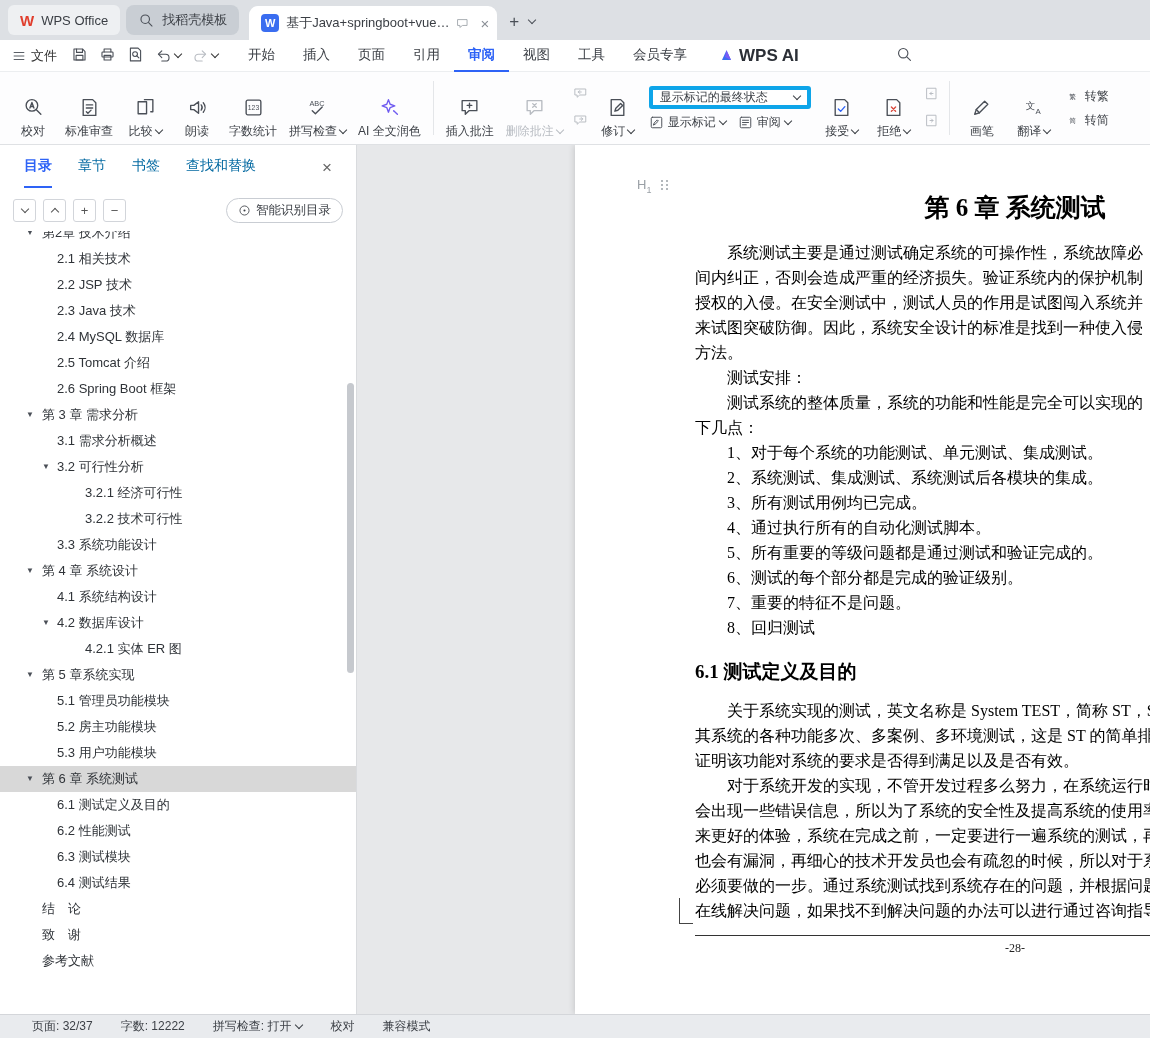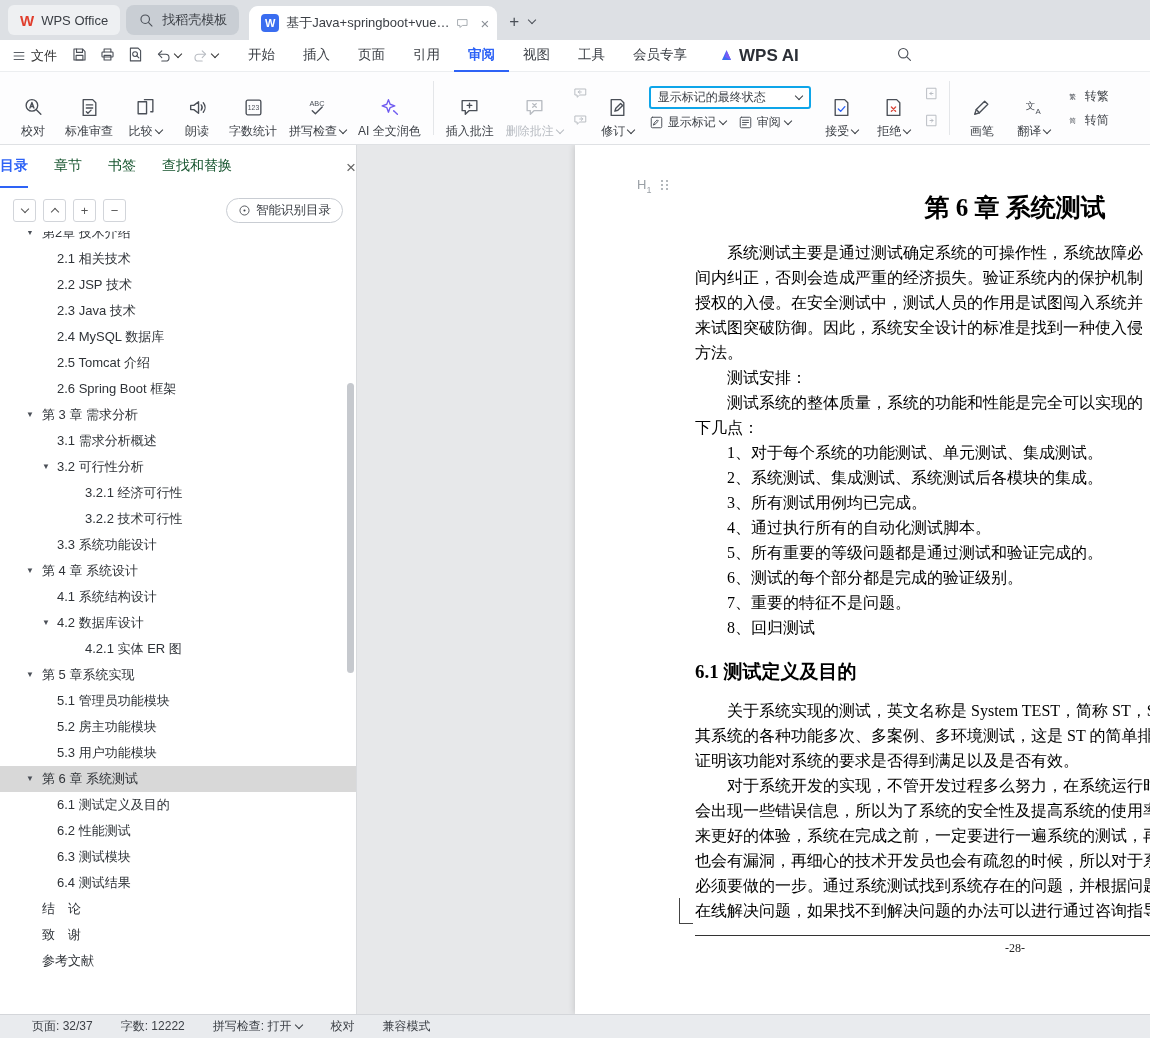--- a/index.html
+++ b/index.html
@@ -37,33 +37,33 @@
   
   .ribbon{height:73px;background:#fdfdfe;border-bottom:1px solid #dfe1e4;display:flex;align-items:center;padding:0 8px;gap:2px}
   .rbtn{display:flex;flex-direction:column;align-items:center;justify-content:flex-end;gap:5px;min-width:50px;height:64px;padding:0 5px;font-size:12px;color:#3b3f45;border-radius:4px}
   .rbtn svg{width:21px;height:21px}
   .rlabel{display:flex;align-items:center;gap:3px;white-space:nowrap}
   .rbtn.dis,.rbtn.dis svg.ic{color:#b8bcc2;stroke:#b8bcc2}
   .vdiv{width:1px;height:54px;background:#e4e6e9;margin:0 5px;flex:none}
   .navstack{display:flex;flex-direction:column;gap:9px;margin:0 3px;color:#b8bcc2}
   .navstack svg{width:15px;height:15px;stroke:#b8bcc2}
   .markup-col{display:flex;flex-direction:column;gap:5px;justify-content:center;margin:0 4px}
-  .markup-select{width:162px;height:23px;border:2px solid #0ea5e9;border-radius:3px;background:#fff;display:flex;align-items:center;gap:6px;padding:0 7px;font-size:12px;color:#3b3f45}
+  .markup-select{width:162px;height:23px;border:4px solid #0ea5e9;border-radius:3px;background:#fff;display:flex;align-items:center;gap:6px;padding:0 7px;font-size:12px;color:#3b3f45}
   .markup-select .cv{margin-left:auto}
   .markup-row{display:flex;gap:12px}
   .sbtn{display:flex;align-items:center;gap:4px;font-size:12px;color:#3b3f45;white-space:nowrap}
   .sbtn svg{width:15px;height:15px}
   .stack{display:flex;flex-direction:column;gap:7px;margin-left:4px}
   .stack .sbtn{gap:5px}
 
   
   .main{display:flex;height:869px}
   .sidebar{width:357px;background:#fff;border-right:1px solid #d9dbde;display:flex;flex-direction:column;position:relative;flex:none}
-  .side-tabs{height:44px;display:flex;align-items:center;padding:0 0;gap:0;font-size:14px}
-  .side-tab{margin-right:26px;padding:11px 0;border-bottom:2px solid transparent;color:#14532d;cursor:default}
+  .side-tabs{height:44px;display:flex;align-items:center;padding:0 24px;gap:0;font-size:14px}
+  .side-tab{margin-right:26px;padding:11px 0;border-bottom:2px solid transparent;color:#0369a1;cursor:default}
   .side-tab.active{color:#2e63f6;font-weight:700;border-bottom-color:#2e63f6}
   .side-close{margin-left:auto;color:#666;font-size:17px;line-height:1}
   .side-tools{height:42px;display:flex;align-items:center;padding:0 13px;gap:7px}
   .tool-btn{width:23px;height:23px;border:1px solid #d2d5da;border-radius:3px;background:#fff;display:flex;align-items:center;justify-content:center;font-size:13px;color:#555}
   .smart-btn{margin-left:auto;height:25px;border:1px solid #c9cdd3;border-radius:13px;display:flex;align-items:center;gap:5px;padding:0 11px;font-size:12.5px;color:#3b3f45;background:#fff}
   .smart-btn svg{width:13px;height:13px;stroke:#3b3f45;fill:none;stroke-width:1.3}
   .toc-wrap{flex:1;overflow:hidden}
   .toc{margin-top:-11px}
   .toc-item{height:26px;display:flex;align-items:center;font-size:13px;color:#2f3338;padding-left:42px;position:relative;white-space:nowrap;cursor:default}
   .toc-item .arrow{position:absolute;left:26px;top:8px;font-size:8px;color:#4a4f57;visibility:hidden}

